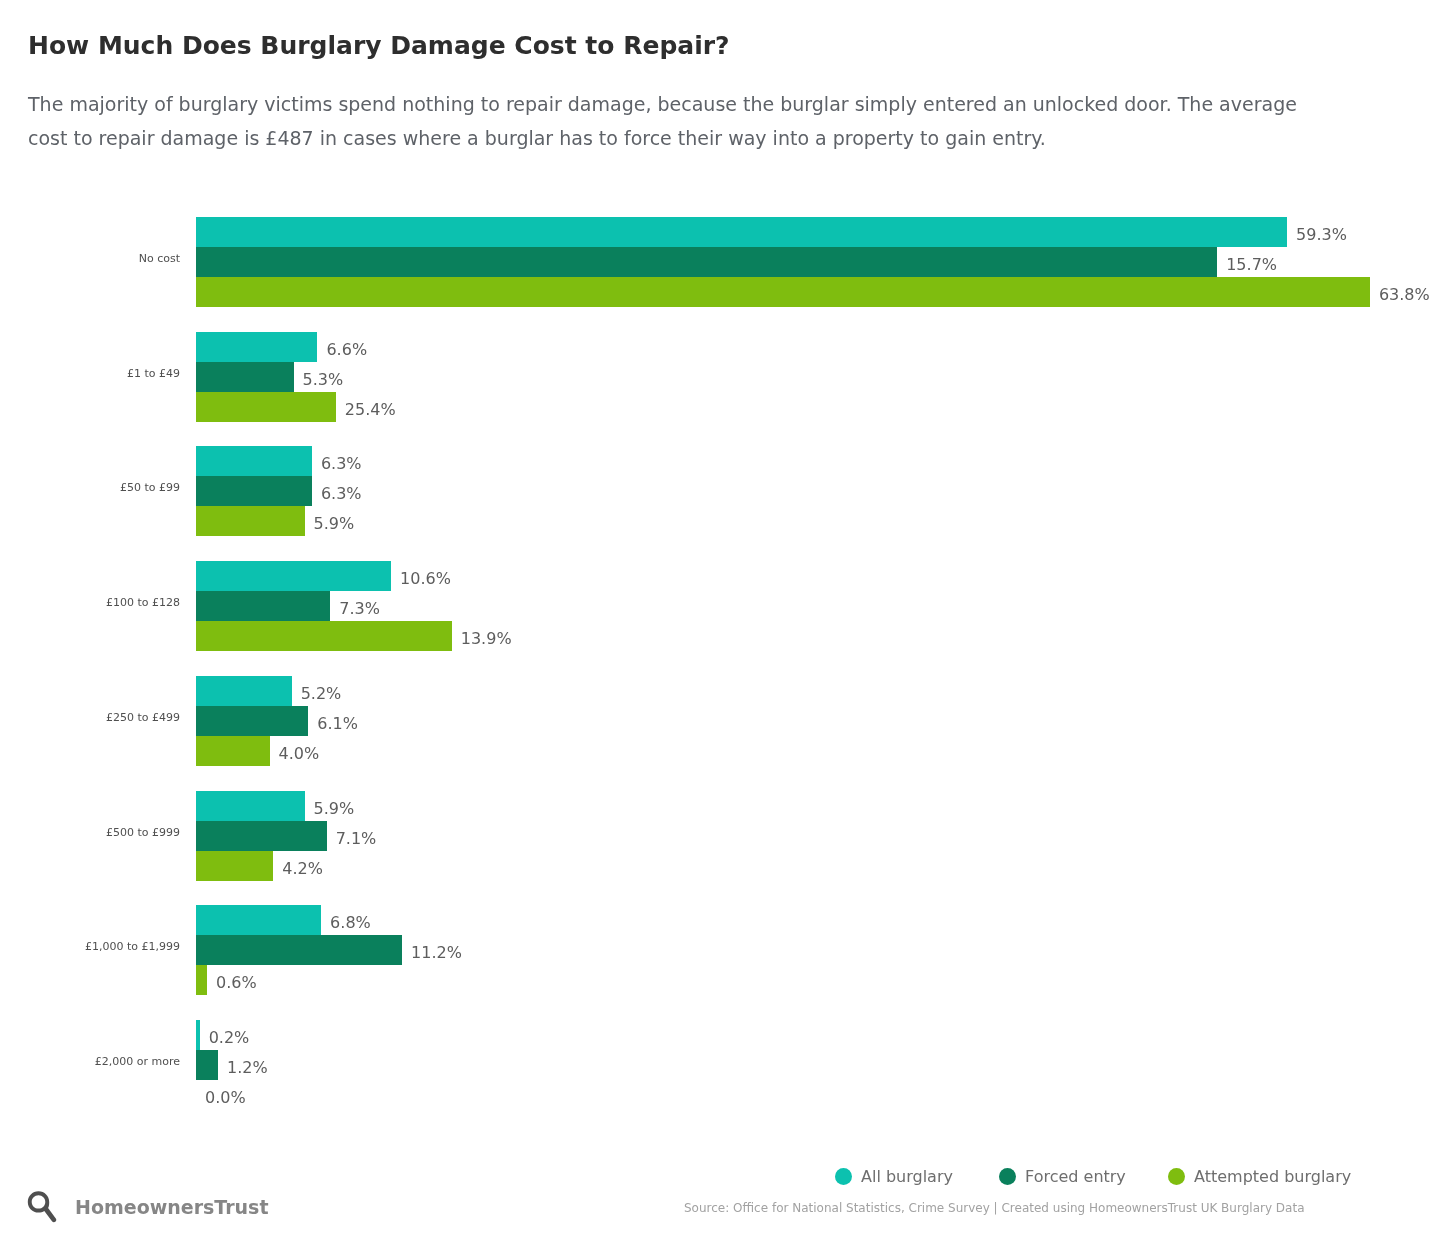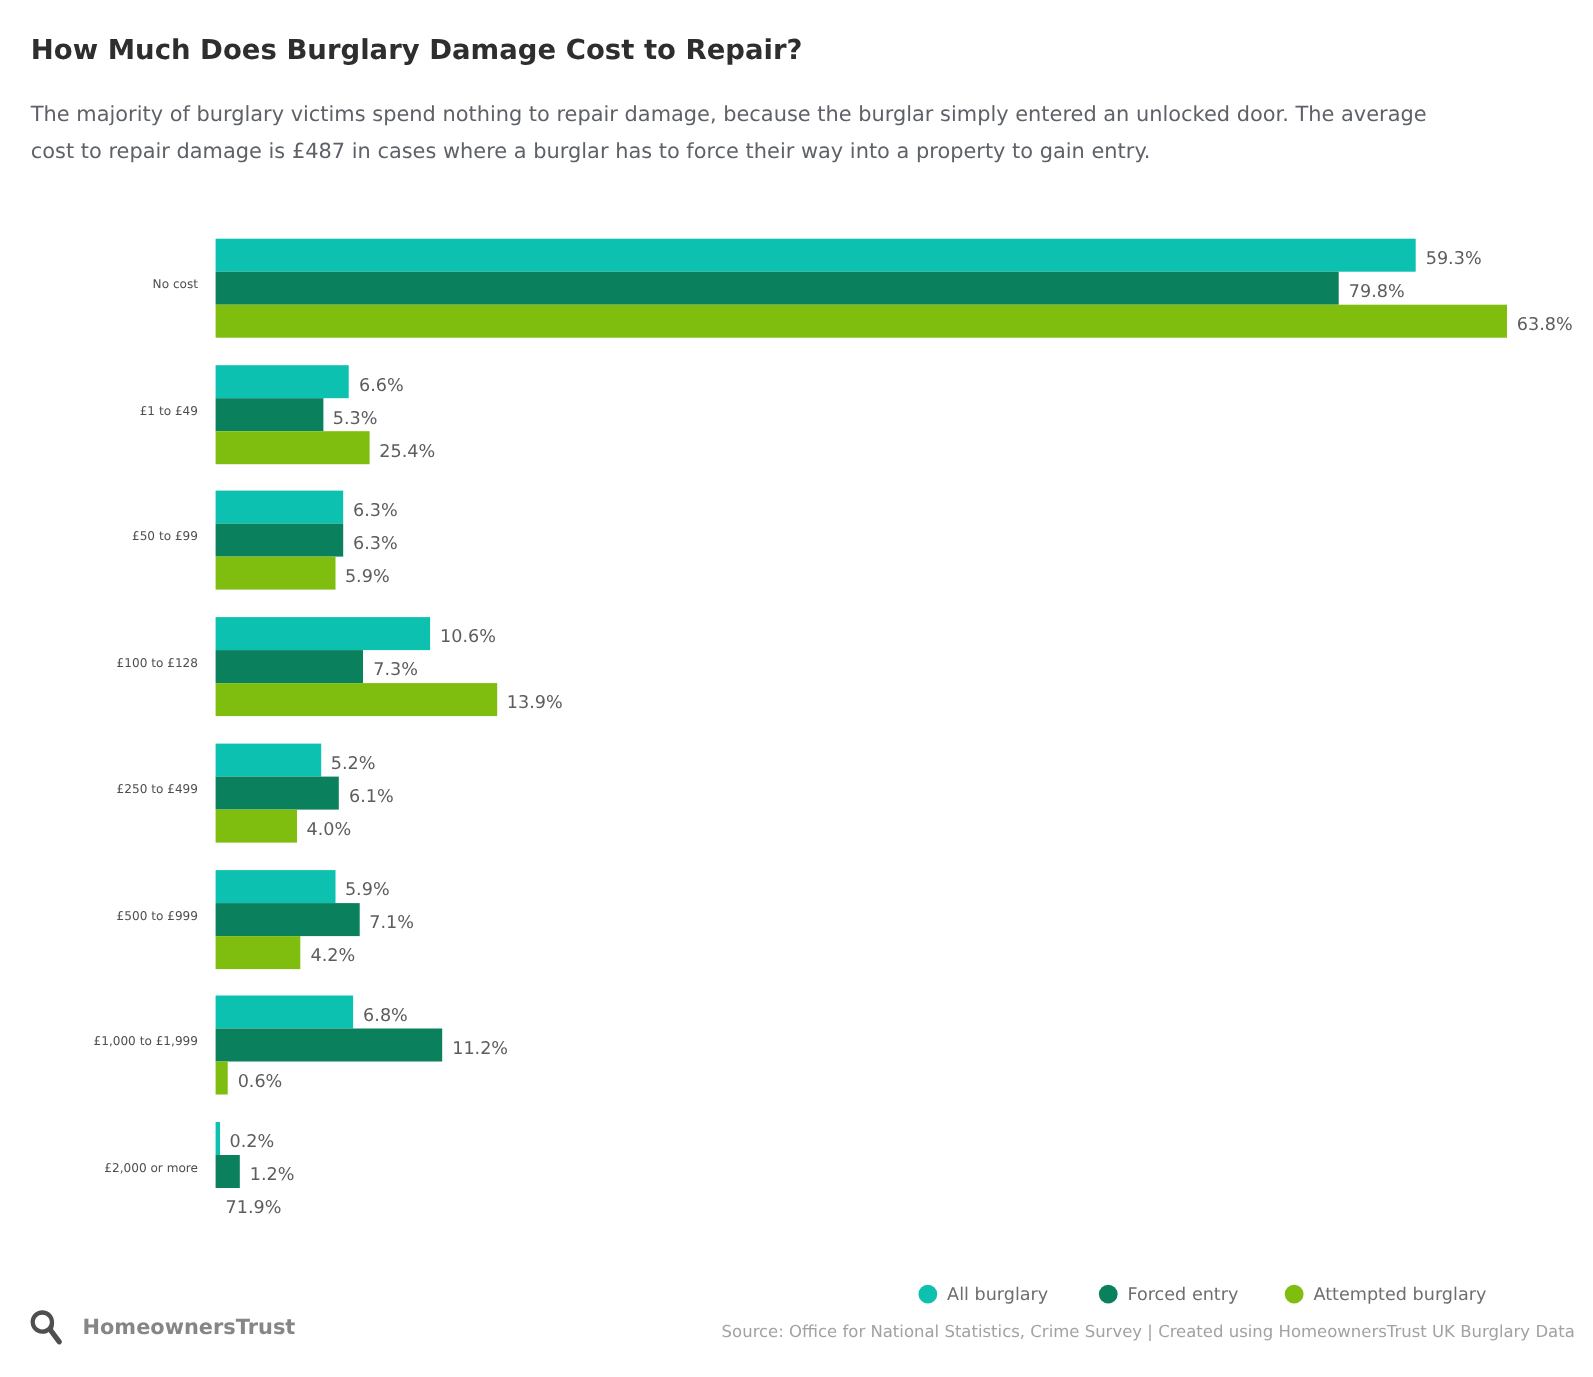--- a/index.html
+++ b/index.html
@@ -7,35 +7,35 @@
   body{width:1448px;height:1252px;font-family:"Liberation Sans",sans-serif;color:#333;overflow:hidden;position:relative;}
   .title{position:absolute;left:28px;top:31px;font-family:"DejaVu Sans",sans-serif;font-size:25px;font-weight:bold;color:#2e2e2e;letter-spacing:0px;}
   .subtitle{position:absolute;left:28px;top:87px;width:1296px;font-family:"DejaVu Sans",sans-serif;font-size:19px;line-height:34px;color:#5e6268;font-weight:400;}
   .plot{position:absolute;left:0;top:0;width:1448px;height:1252px;}
   .cat{position:absolute;text-align:right;font-family:"DejaVu Sans",sans-serif;font-size:11px;color:#4f4f4f;white-space:nowrap;width:160px;left:20px;}
   .bar{position:absolute;left:196px;height:30px;}
   .vlbl{position:absolute;font-family:"DejaVu Sans",sans-serif;font-size:16px;color:#5d5d5d;white-space:nowrap;}
   .legend{position:absolute;left:835px;top:1167px;height:18px;}
   .lgitem{position:absolute;display:flex;align-items:center;gap:9px;font-family:"DejaVu Sans",sans-serif;font-size:16px;color:#6e6e6e;white-space:nowrap;}
   .dot{width:17px;height:17px;border-radius:50%;flex:none;}
-  .source{position:absolute;left:656px;top:1201px;font-family:"DejaVu Sans",sans-serif;font-size:15px;color:#a2a2a2;}
+  .source{position:absolute;left:684px;top:1201px;font-family:"DejaVu Sans",sans-serif;font-size:12px;color:#a2a2a2;}
   .brand{position:absolute;left:27px;top:1190px;display:flex;align-items:center;gap:18px;justify-content:center;}
   .wordmark{font-family:"DejaVu Sans",sans-serif;font-size:19px;font-weight:bold;color:#868686;letter-spacing:0px;}
 </style>
 </head>
 <body>
 
 <div class="title">How Much Does Burglary Damage Cost to Repair?</div>
 <div class="subtitle">The majority of burglary victims spend nothing to repair damage, because the burglar simply entered an unlocked door. The average cost to repair damage is £487 in cases where a burglar has to force their way into a property to gain entry.</div>
 <div class="plot" id="plot">
     <div class="cat" style="top: 252px;">No cost</div>
     <div class="bar" style="top: 217px; width: 1091.12px; background: rgb(12, 193, 175);"></div>
     <div class="vlbl" style="left: 1296.12px; top: 225px;">59.3%</div>
     <div class="bar" style="top: 247px; width: 1021.2px; background: rgb(10, 128, 92);"></div>
-    <div class="vlbl" style="left: 1226.2px; top: 255px;">79.8%</div>
+    <div class="vlbl" style="left: 1226.2px; top: 255px;">15.7%</div>
     <div class="bar" style="top: 277px; width: 1173.92px; background: rgb(127, 189, 15);"></div>
     <div class="vlbl" style="left: 1378.92px; top: 285px;">63.8%</div>
     <div class="cat" style="top: 366.7px;">£1 to £49</div>
     <div class="bar" style="top: 331.7px; width: 121.44px; background: rgb(12, 193, 175);"></div>
     <div class="vlbl" style="left: 326.44px; top: 339.7px;">6.6%</div>
     <div class="bar" style="top: 361.7px; width: 97.52px; background: rgb(10, 128, 92);"></div>
     <div class="vlbl" style="left: 302.52px; top: 369.7px;">5.3%</div>
     <div class="bar" style="top: 391.7px; width: 139.84px; background: rgb(127, 189, 15);"></div>
     <div class="vlbl" style="left: 344.84px; top: 399.7px;">25.4%</div>
     <div class="cat" style="top: 481.4px;">£50 to £99</div>
@@ -72,21 +72,21 @@
     <div class="bar" style="top: 935.2px; width: 206.08px; background: rgb(10, 128, 92);"></div>
     <div class="vlbl" style="left: 411.08px; top: 943.2px;">11.2%</div>
     <div class="bar" style="top: 965.2px; width: 11.04px; background: rgb(127, 189, 15);"></div>
     <div class="vlbl" style="left: 216.04px; top: 973.2px;">0.6%</div>
     <div class="cat" style="top: 1054.9px;">£2,000 or more</div>
     <div class="bar" style="top: 1019.9px; width: 3.68px; background: rgb(12, 193, 175);"></div>
     <div class="vlbl" style="left: 208.68px; top: 1027.9px;">0.2%</div>
     <div class="bar" style="top: 1049.9px; width: 22.08px; background: rgb(10, 128, 92);"></div>
     <div class="vlbl" style="left: 227.08px; top: 1057.9px;">1.2%</div>
     <div class="bar" style="top: 1079.9px; width: 0px; background: rgb(127, 189, 15);"></div>
-    <div class="vlbl" style="left: 205px; top: 1087.9px;">71.9%</div>
+    <div class="vlbl" style="left: 205px; top: 1087.9px;">0.0%</div>
   </div>
 
 <div class="legend" id="legend">
     <div class="lgitem" style="left: 0px;">
       <span class="dot" style="background: rgb(12, 193, 175);"></span>
       <span>All burglary</span>
     </div>
     <div class="lgitem" style="left: 164px;">
       <span class="dot" style="background: rgb(10, 128, 92);"></span>
       <span>Forced entry</span>

